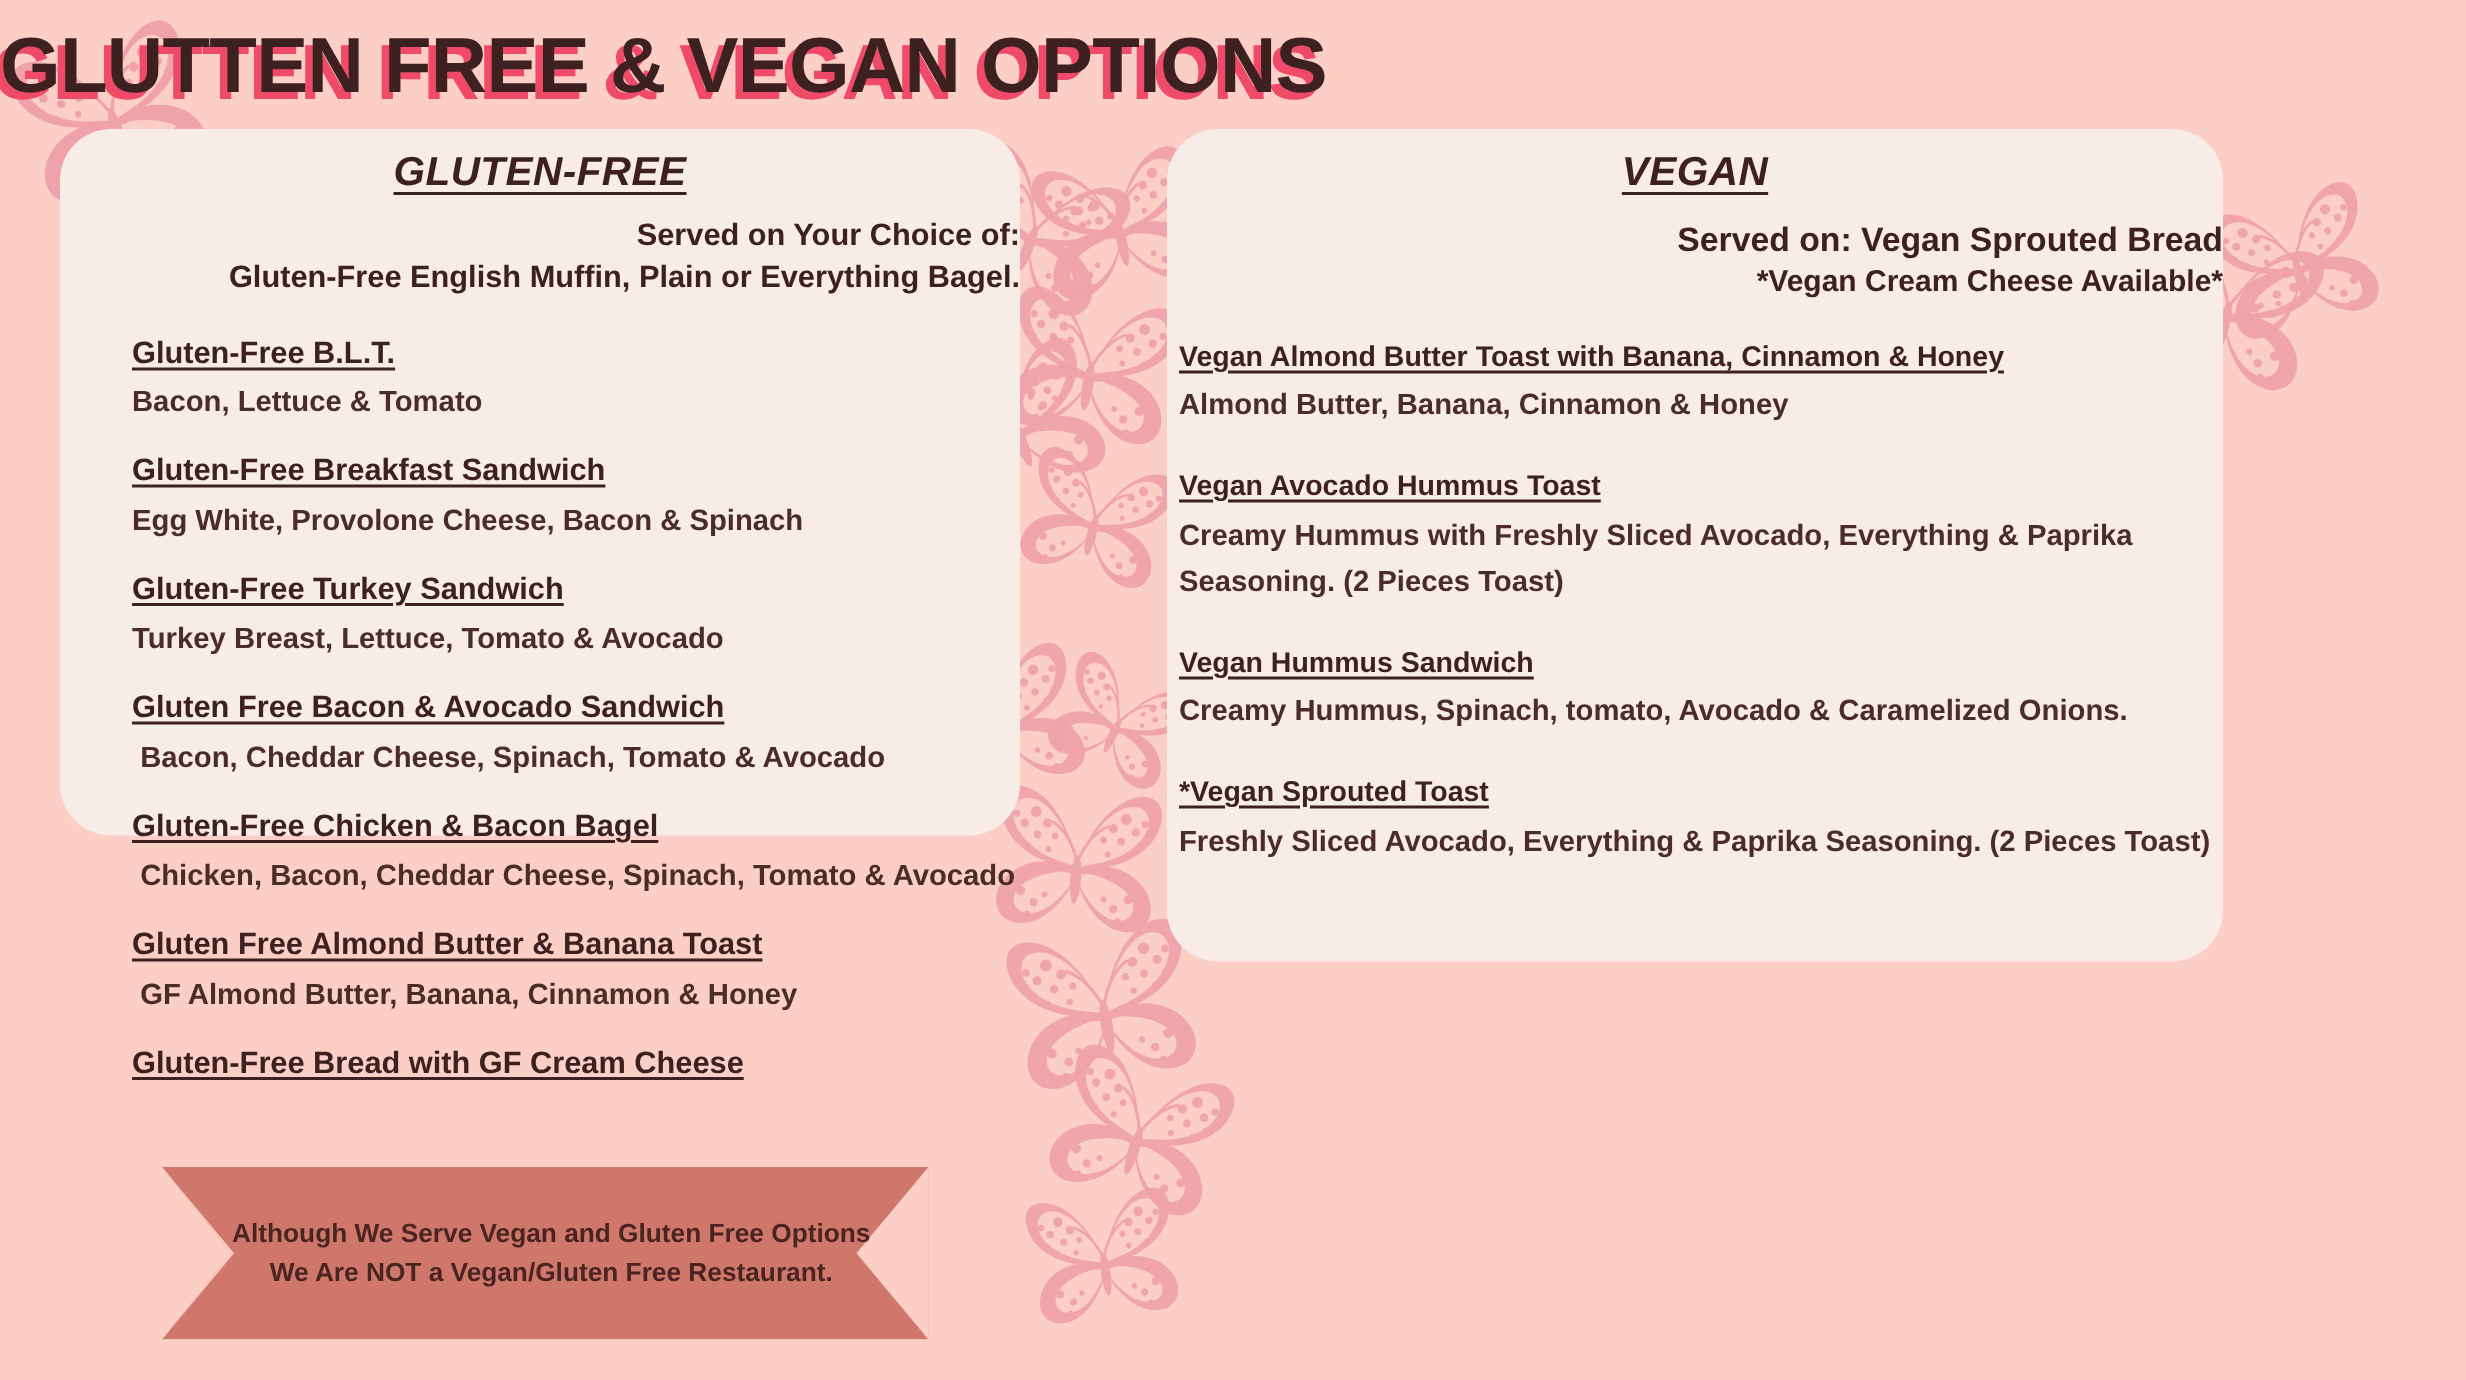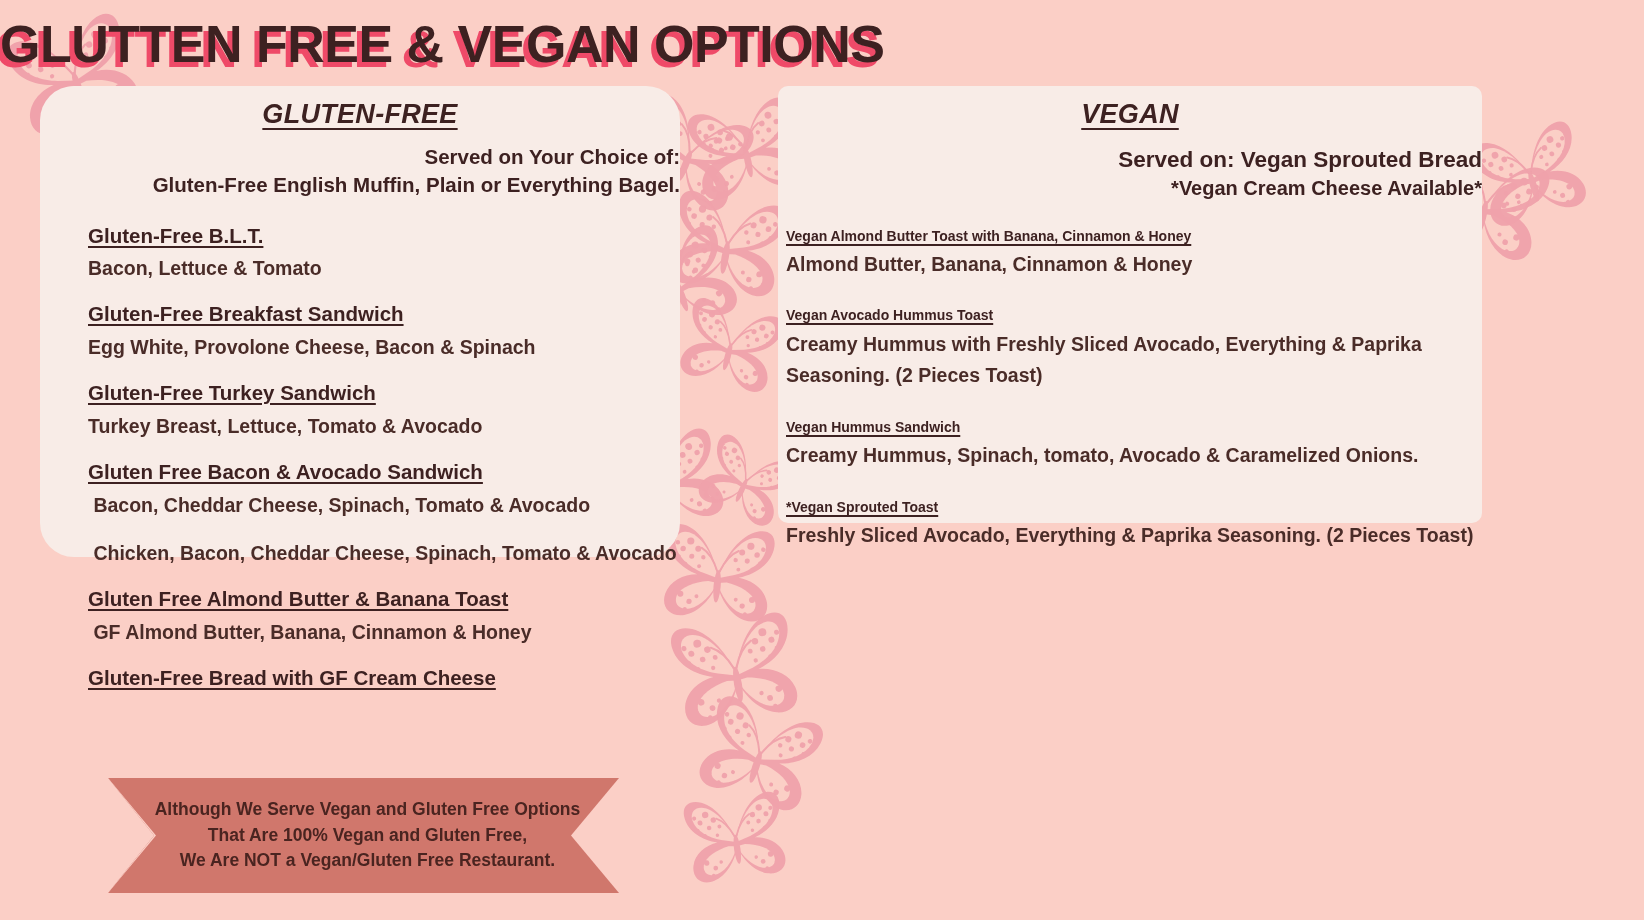--- a/index.html
+++ b/index.html
@@ -54,22 +54,21 @@
   #card-gluten-free {
     left: 40px;
     top: 86px;
     width: 640px;
     height: 471px;
   }
   #card-vegan {
     left: 778px;
     top: 86px;
     width: 704px;
-    height: 437px;
-    border-radius: 10px;
+    height: 555px;
   }
 
   .col-header {
     text-align: center;
     font-style: italic;
     font-weight: bold;
     font-size: 27px;
     color: #3d2121;
     text-decoration: underline;
     text-underline-offset: 5px;
@@ -110,21 +109,21 @@
 
   .item-name {
     font-weight: bold;
     font-size: 20.5px;
     color: #3d2121;
     text-decoration: underline;
     text-underline-offset: 3px;
     text-decoration-thickness: 2px;
     line-height: 1.3;
   }
-  #vegan-items .item-name { font-size: 14px; }
+  #vegan-items .item-name { font-size: 19px; }
 
   .item-desc {
     font-weight: bold;
     font-size: 19.5px;
     color: #4a2c28;
     line-height: 1.55;
     margin-top: 4px;
     white-space: pre-wrap;
   }
   #vegan-items .item-desc { font-size: 19.5px; line-height: 1.62; }
@@ -862,20 +861,21 @@
       </li>
       <li class="item">
         <div class="item-name">Gluten-Free Turkey Sandwich</div>
         <div class="item-desc">Turkey Breast, Lettuce, Tomato &amp; Avocado</div>
       </li>
       <li class="item">
         <div class="item-name">Gluten Free Bacon &amp; Avocado Sandwich</div>
         <div class="item-desc"> Bacon, Cheddar Cheese, Spinach, Tomato &amp; Avocado</div>
       </li>
       <li class="item">
+        <div class="item-name">Gluten-Free Chicken &amp; Bacon Bagel</div>
         <div class="item-desc"> Chicken, Bacon, Cheddar Cheese, Spinach, Tomato &amp; Avocado</div>
       </li>
       <li class="item">
         <div class="item-name">Gluten Free Almond Butter &amp; Banana Toast</div>
         <div class="item-desc"> GF Almond Butter, Banana, Cinnamon &amp; Honey</div>
       </li>
       <li class="item">
         <div class="item-name">Gluten-Free Bread with GF Cream Cheese</div>
       </li>
     </ul>
@@ -903,16 +903,15 @@
       <li class="item">
         <div class="item-name">*Vegan Sprouted Toast</div>
         <div class="item-desc">Freshly Sliced Avocado, Everything &amp; Paprika Seasoning. (2 Pieces Toast)</div>
       </li>
     </ul>
 </section>
 
 <div id="disclaimer-ribbon">
   <div id="ribbon-text">
     <div>Although We Serve Vegan and Gluten Free Options</div>
-    <div>That Are 100% Vegan and Gluten Free,</div>
     <div>We Are NOT a Vegan/Gluten Free Restaurant.</div>
   </div>
 </div>
 
 </body></html>

